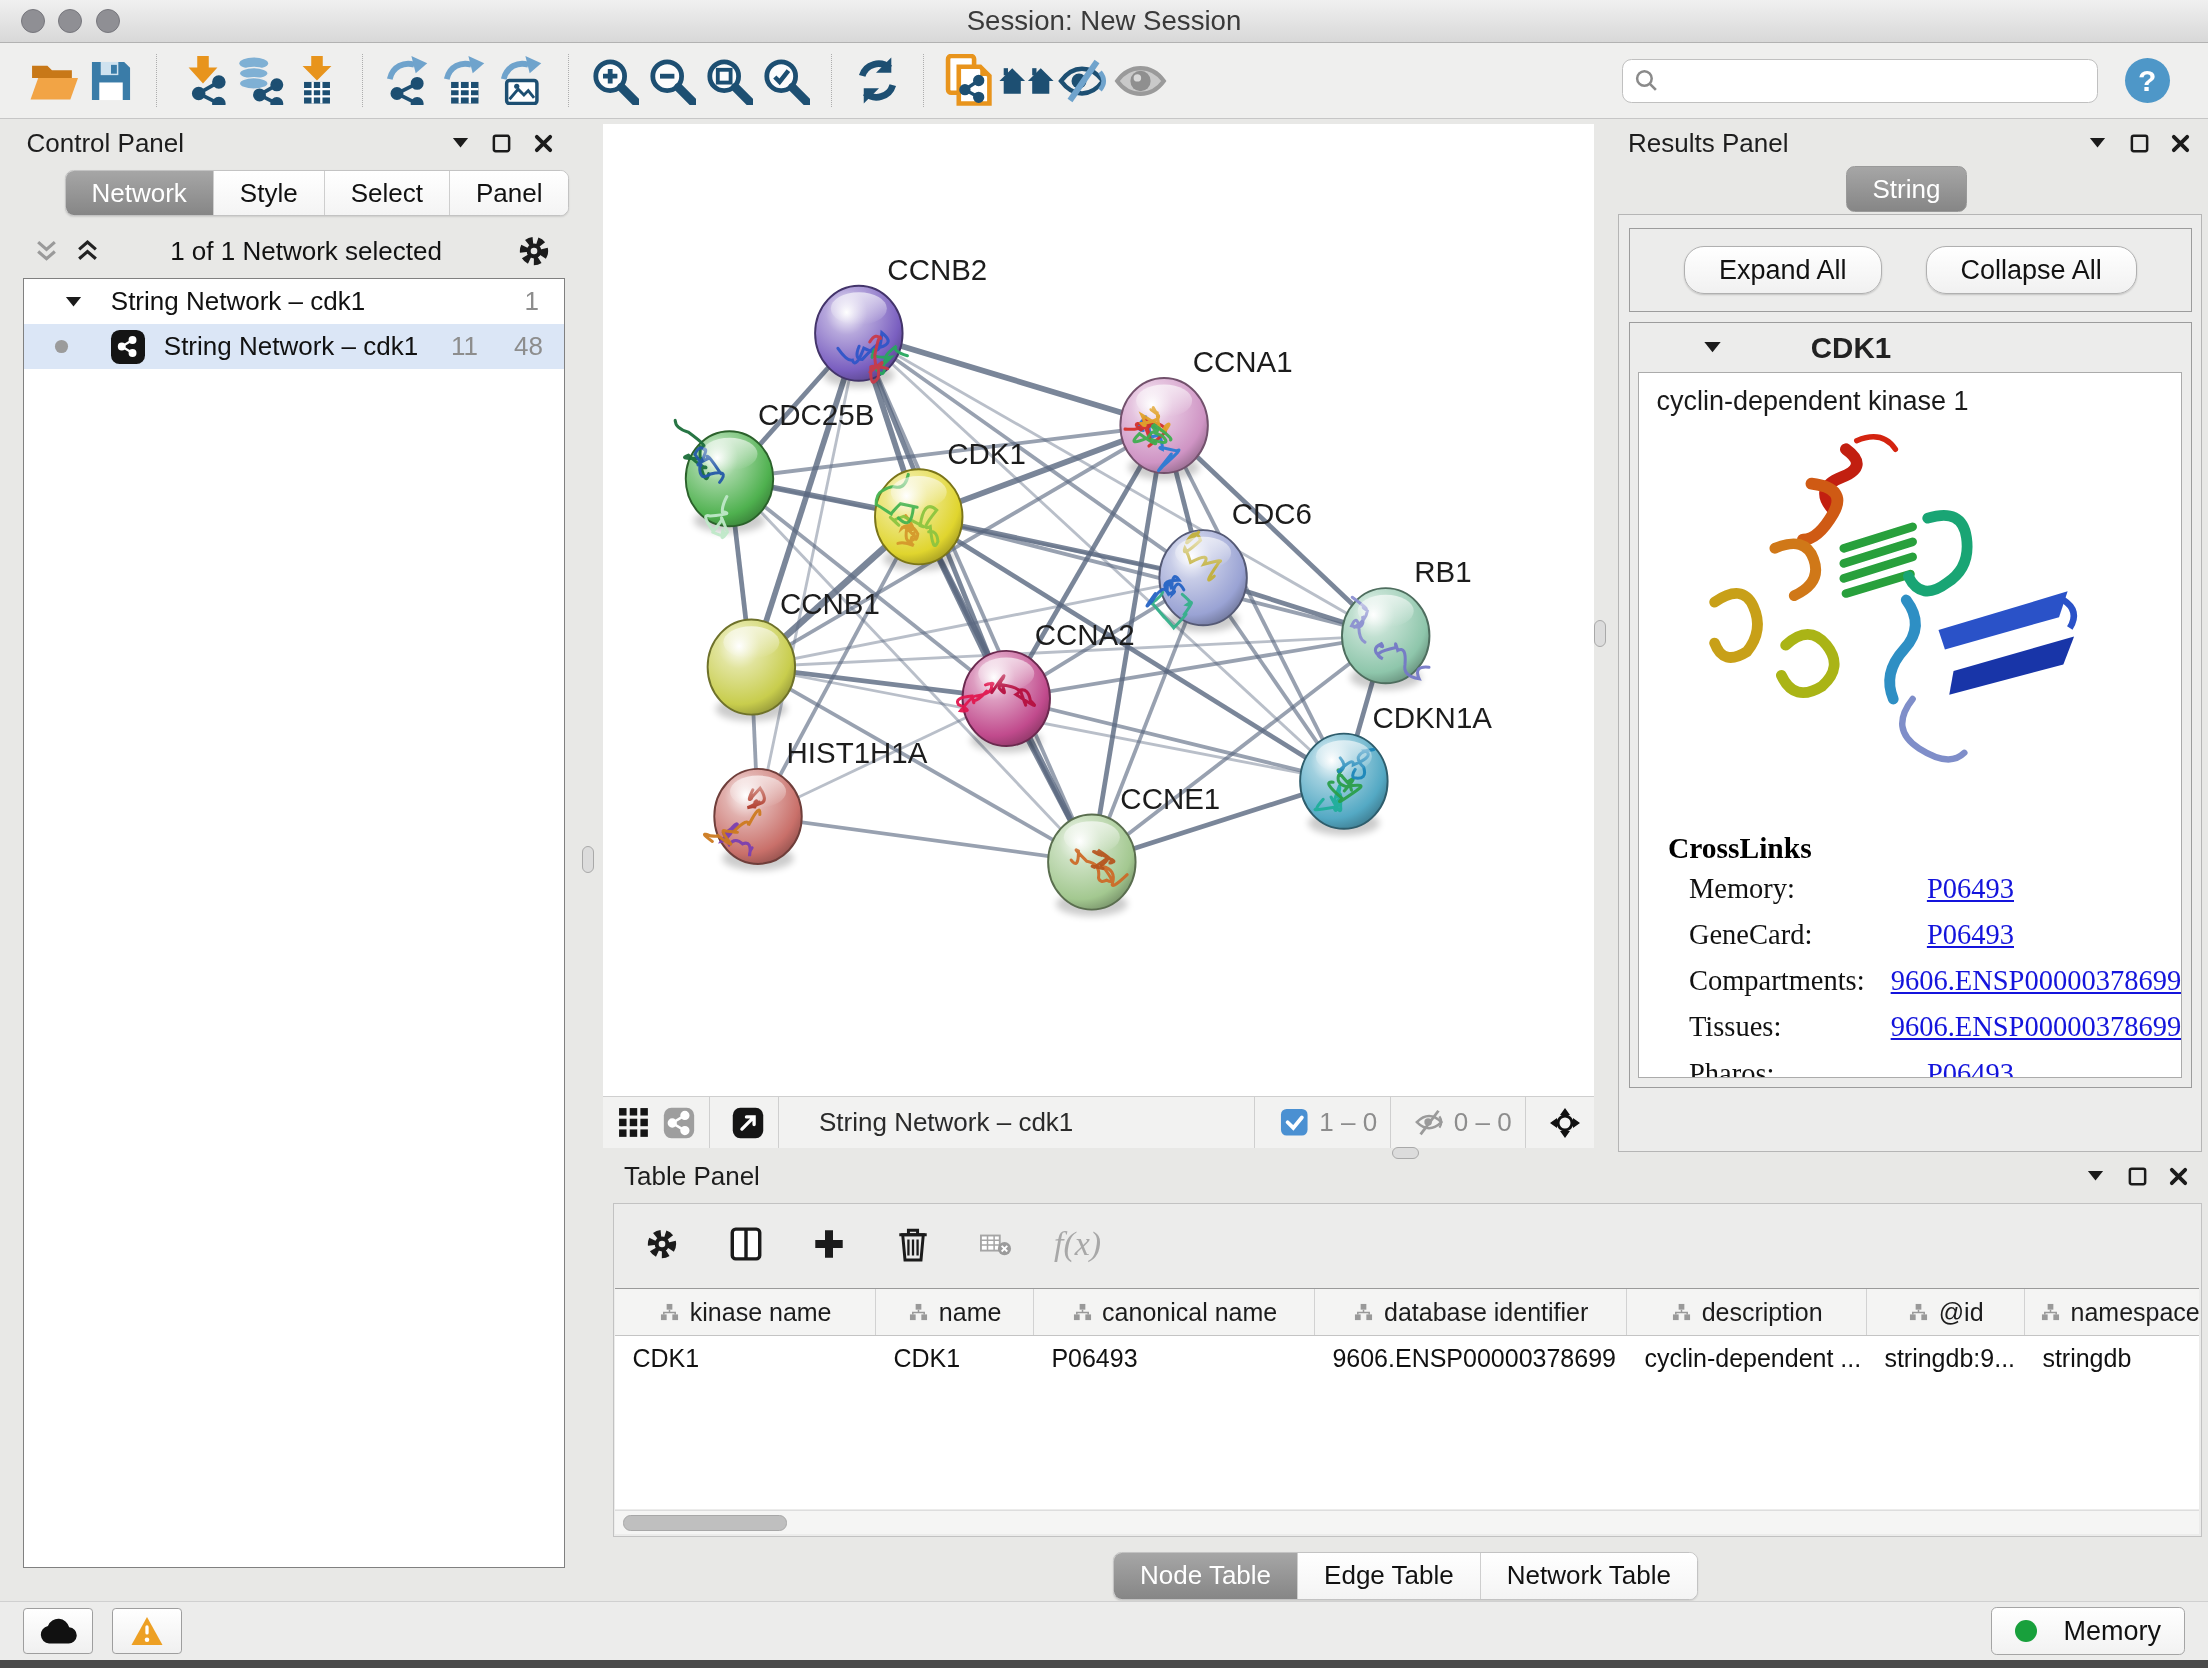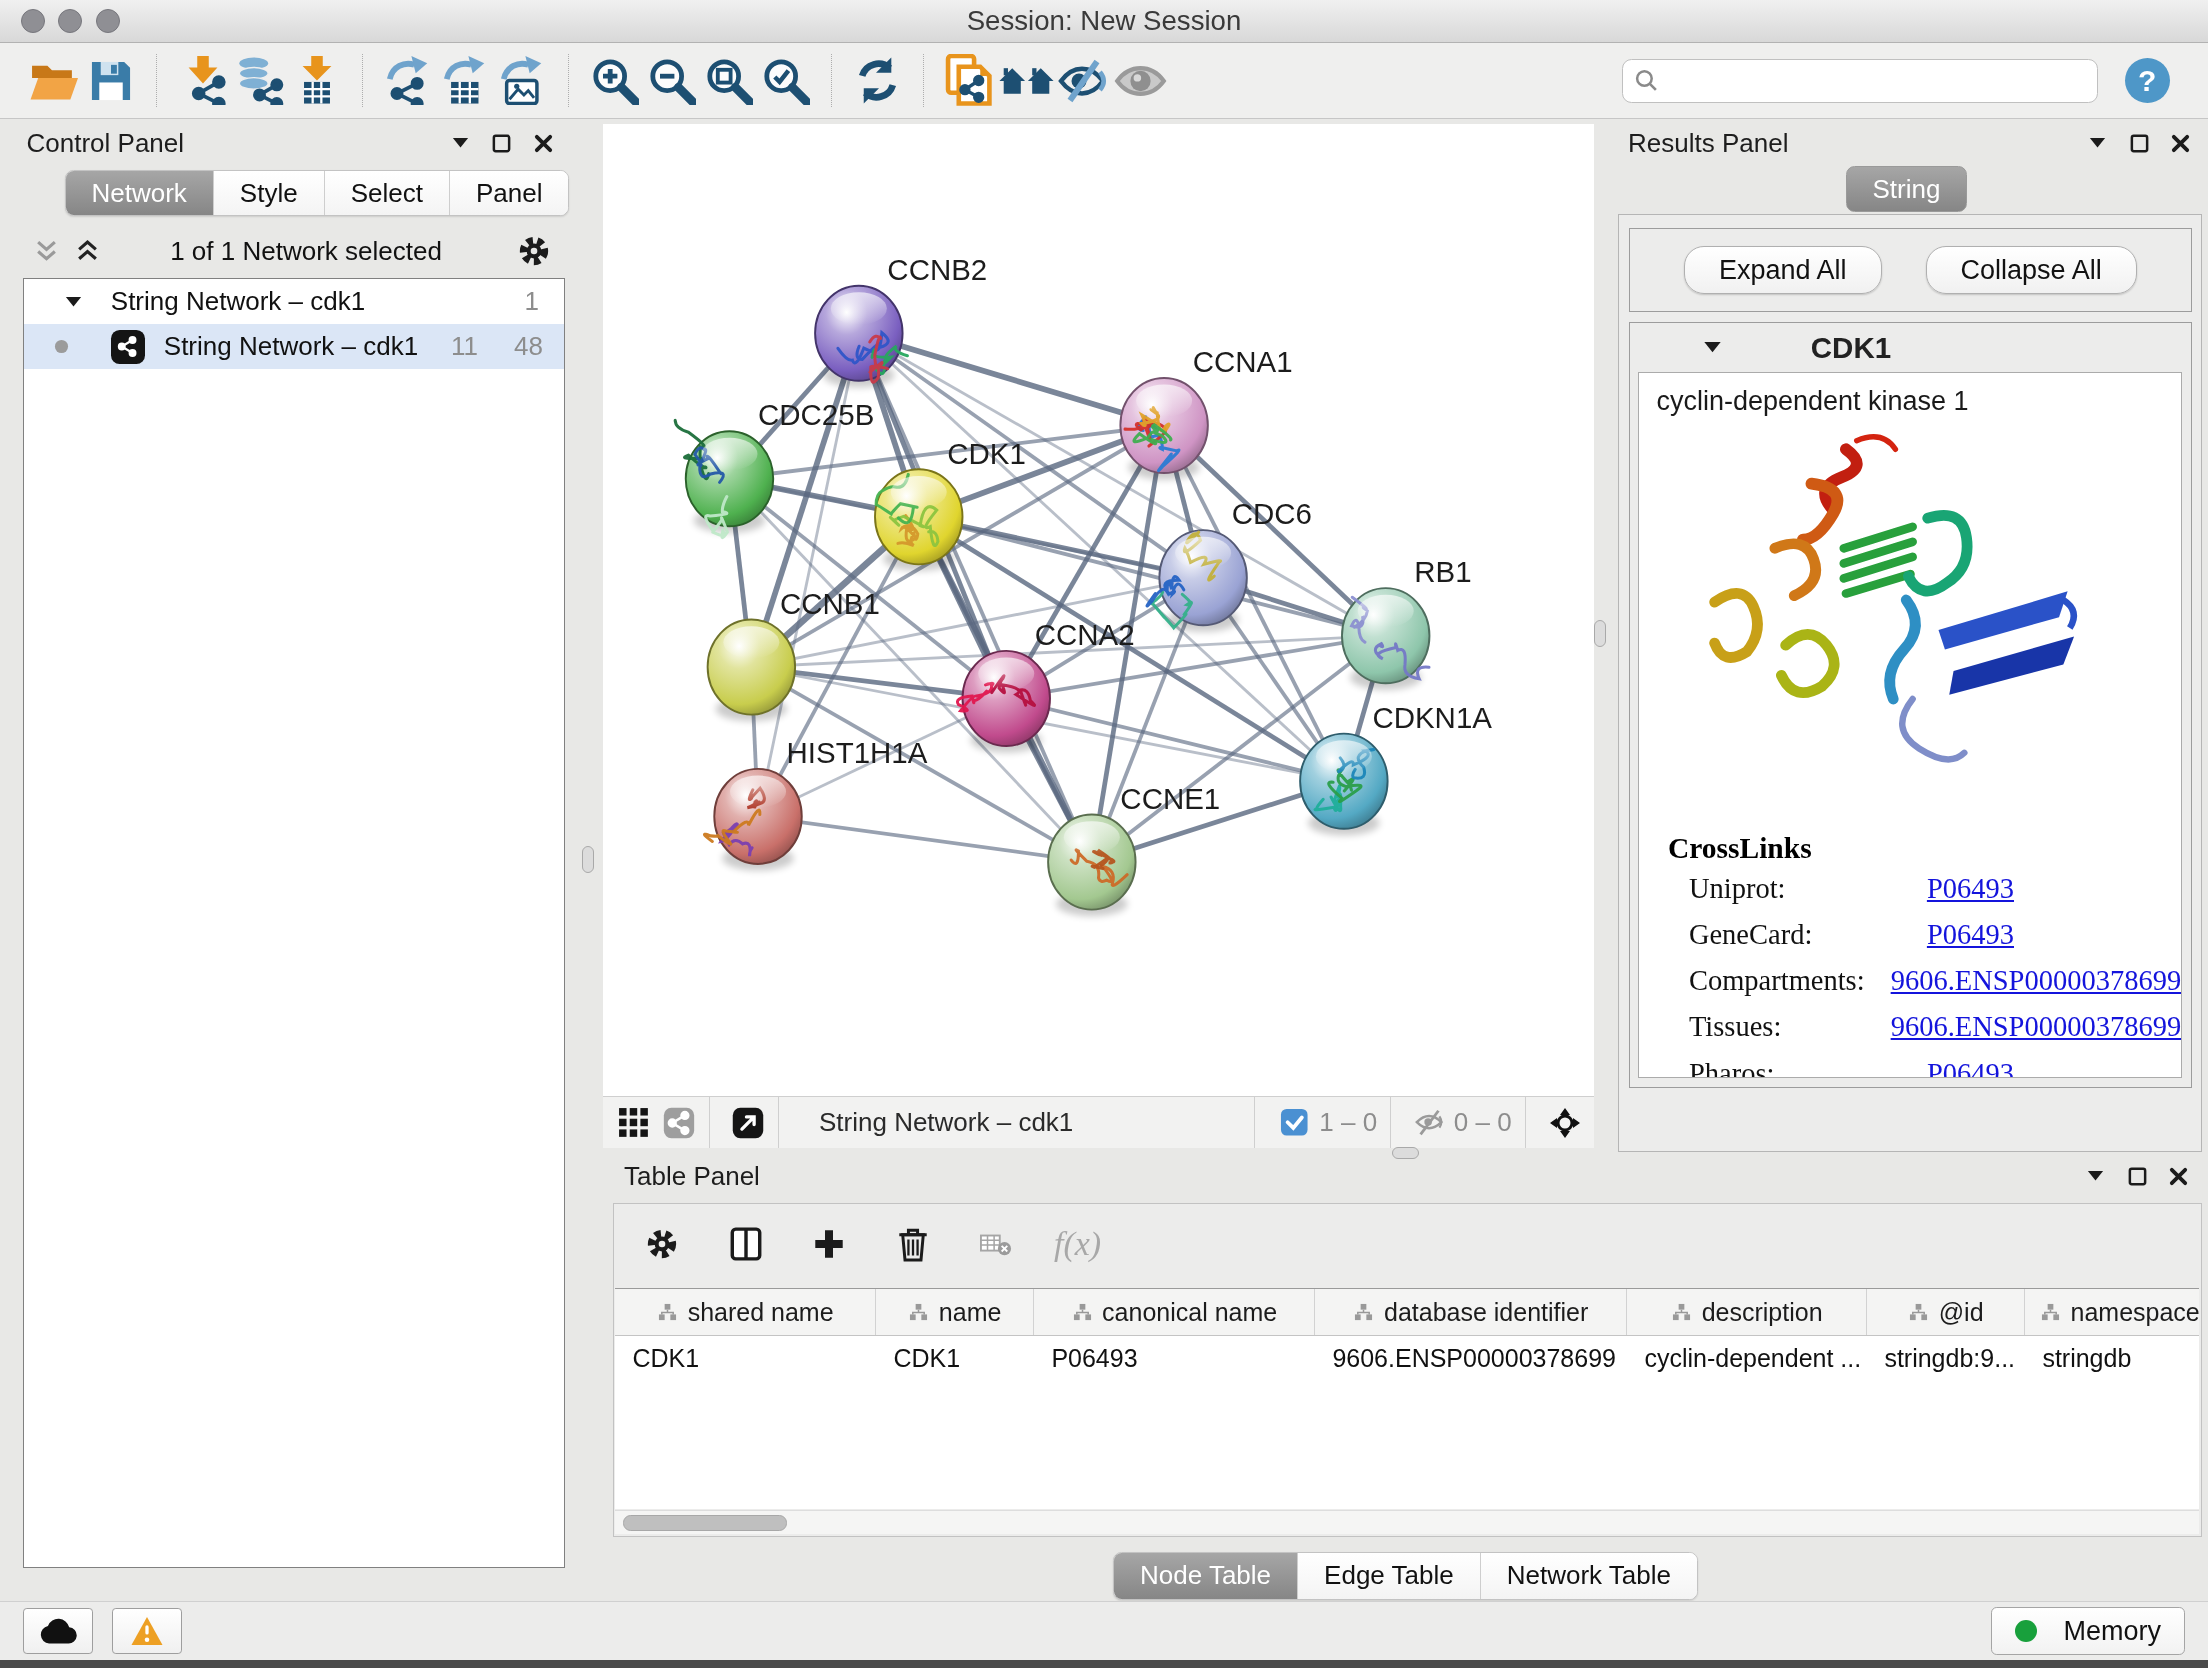--- a/index.html
+++ b/index.html
@@ -688,21 +688,21 @@
               <path d="M212 262q-22 28 6 46t42 4" stroke="#7f8ec9" stroke-width="6"></path>
             </g>
             <path d="M236 198l120-36-8 24-106 30z" fill="#2a52c8"></path>
             <path d="M250 236l112-32-10 26-106 28z" fill="#1835a8"></path>
             <path d="M352 170q16 10 6 26" stroke="#2a52c8" stroke-width="6" fill="none"></path>
           </svg>
           <div class="xsection">
             <div class="xtitle">CrossLinks</div>
             <div id="xrows">
                 <div class="xrow">
-                  <span class="xlabel">Uniprot:</span>
+                  <span class="xlabel">Memory:</span>
                   <a class="xlink" href="#" style="color: rgb(20, 20, 220);">P06493</a>
                 </div>
                 <div class="xrow">
                   <span class="xlabel">GeneCard:</span>
                   <a class="xlink" href="#" style="color: rgb(20, 20, 220);">P06493</a>
                 </div>
                 <div class="xrow">
                   <span class="xlabel">Compartments:</span>
                   <a class="xlink" href="#" style="color: rgb(20, 20, 220);">9606.ENSP00000378699</a>
                 </div>
@@ -782,21 +782,21 @@
         <div class="thr" id="table-head">
             <div class="th" style="width: 261px;">
               <svg width="21" height="19" viewBox="0 0 20 20">
                 <g fill="#999">
                   <rect x="7" y="1" width="6" height="6"></rect>
                   <rect x="1" y="12" width="6" height="6"></rect>
                   <rect x="13" y="12" width="6" height="6"></rect>
                 </g>
                 <path d="M10 7v3M4 12v-2h12v2" stroke="#999" stroke-width="1.6" fill="none"></path>
               </svg>
-              <span>shared name</span>
+              <span>kinase name</span>
             </div>
             <div class="th" style="width: 158px;">
               <svg width="21" height="19" viewBox="0 0 20 20">
                 <g fill="#999">
                   <rect x="7" y="1" width="6" height="6"></rect>
                   <rect x="1" y="12" width="6" height="6"></rect>
                   <rect x="13" y="12" width="6" height="6"></rect>
                 </g>
                 <path d="M10 7v3M4 12v-2h12v2" stroke="#999" stroke-width="1.6" fill="none"></path>
               </svg>

